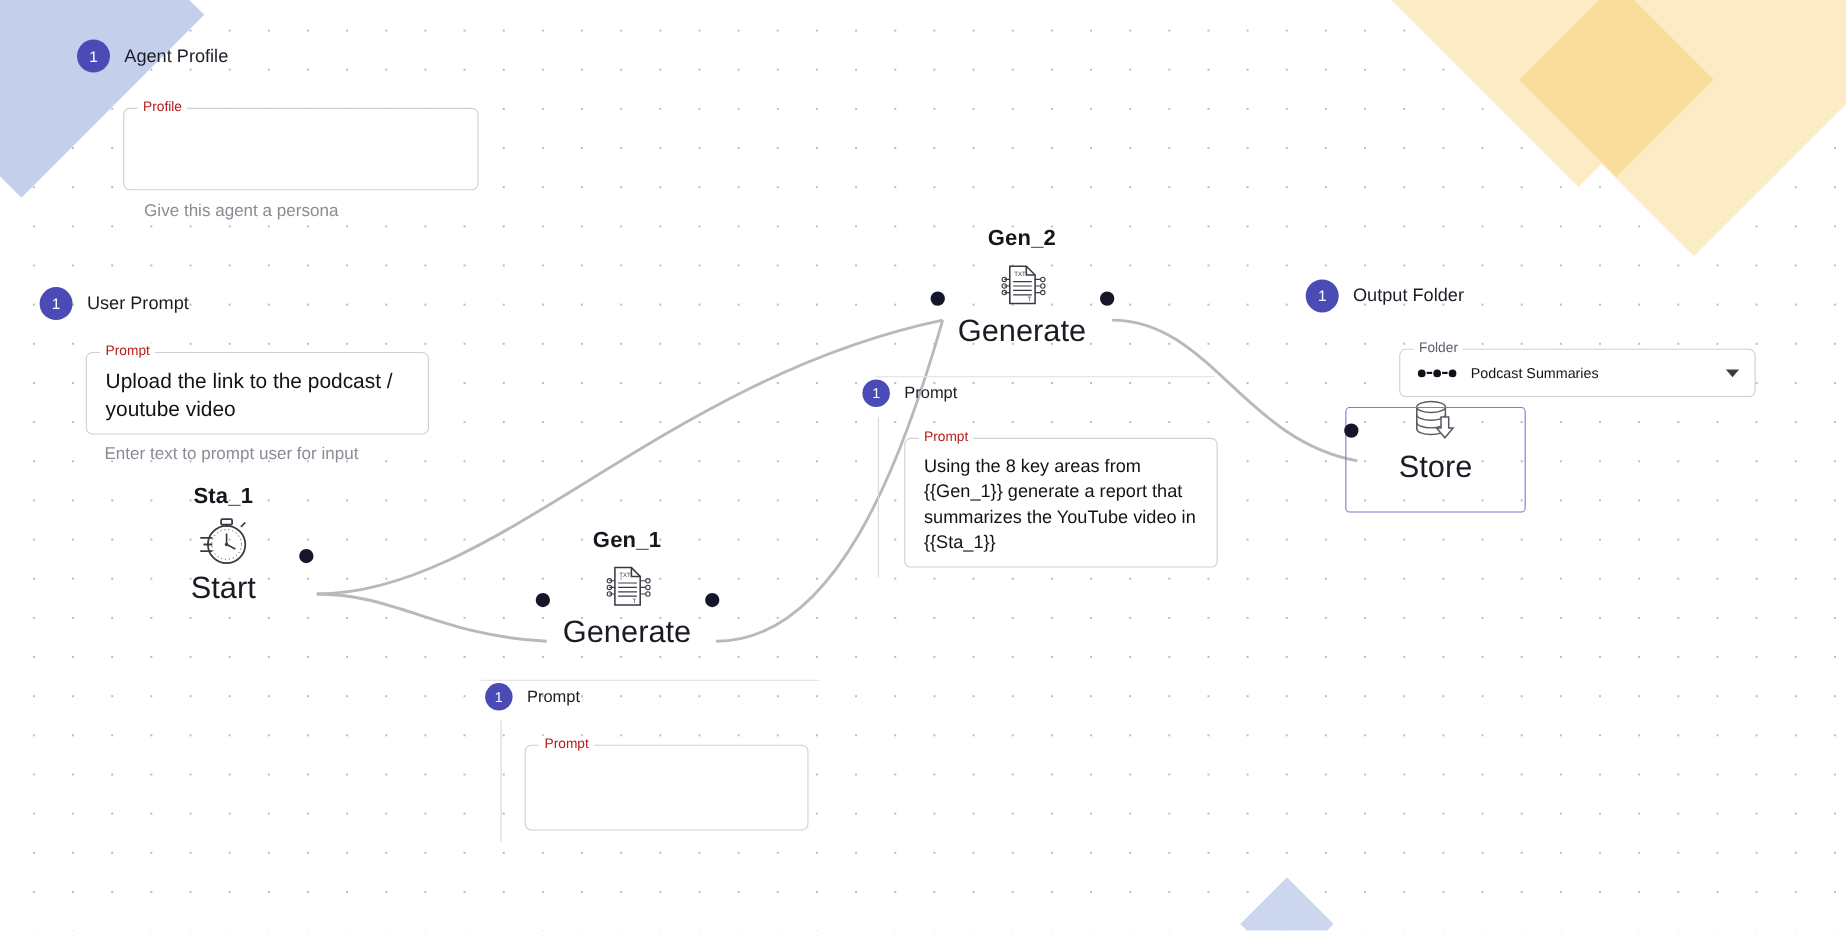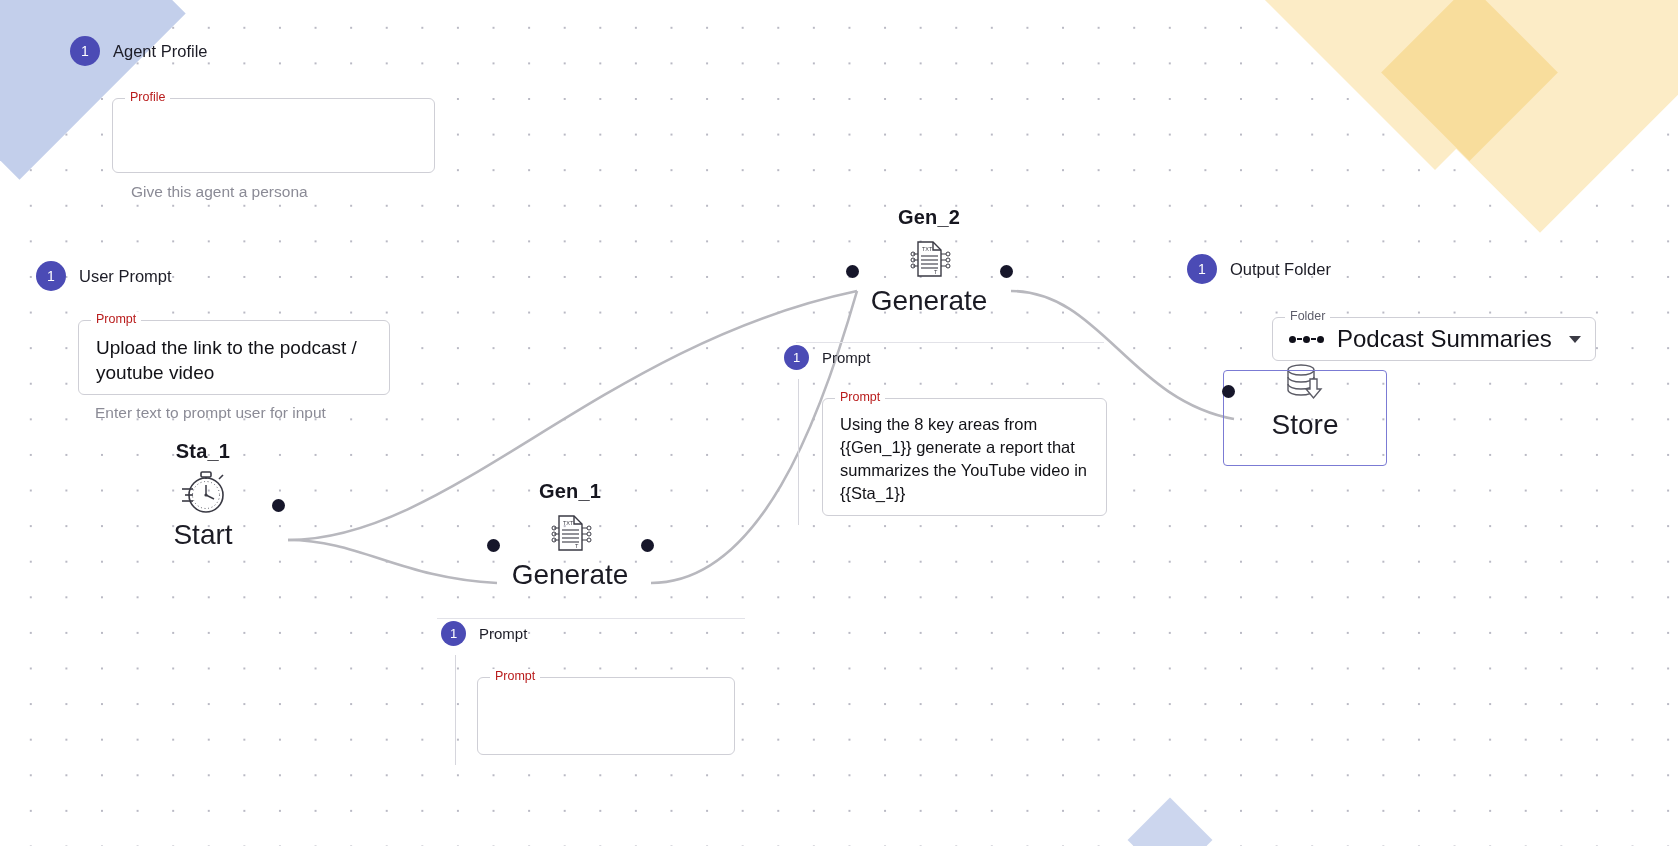--- a/index.html
+++ b/index.html
@@ -108,21 +108,21 @@
     position: absolute; top: -9px; left: 12px;
     background: #fff; padding: 0 5px;
     font-size: 12.5px; color: #5e5e6b;
   }
   .dots-icon { display: flex; align-items: center; gap: 1px; margin-right: 13px; }
   .dots-icon i {
     width: 7px; height: 7px; border-radius: 50%;
     background: #10101a; display: block;
   }
   .dots-icon .bar { width: 5px; height: 2.4px; border-radius: 0; background: #10101a; }
-  .select-value { font-size: 24px; color: #13131a; flex: 1; }
+  .select-value { font-size: 13px; color: #13131a; flex: 1; }
   .caret { width: 0; height: 0; border-left: 6px solid transparent;
            border-right: 6px solid transparent; border-top: 7px solid #3b3b45; }
 
   
   .node { position: absolute; text-align: center; width: 170px; }
   .node .node-id {
     font-size: 20px; font-weight: bold; color: #16161f;
     letter-spacing: .2px; margin-bottom: 6px;
   }
   .node .node-icon { height: 46px; display:flex; align-items:center; justify-content:center; }

